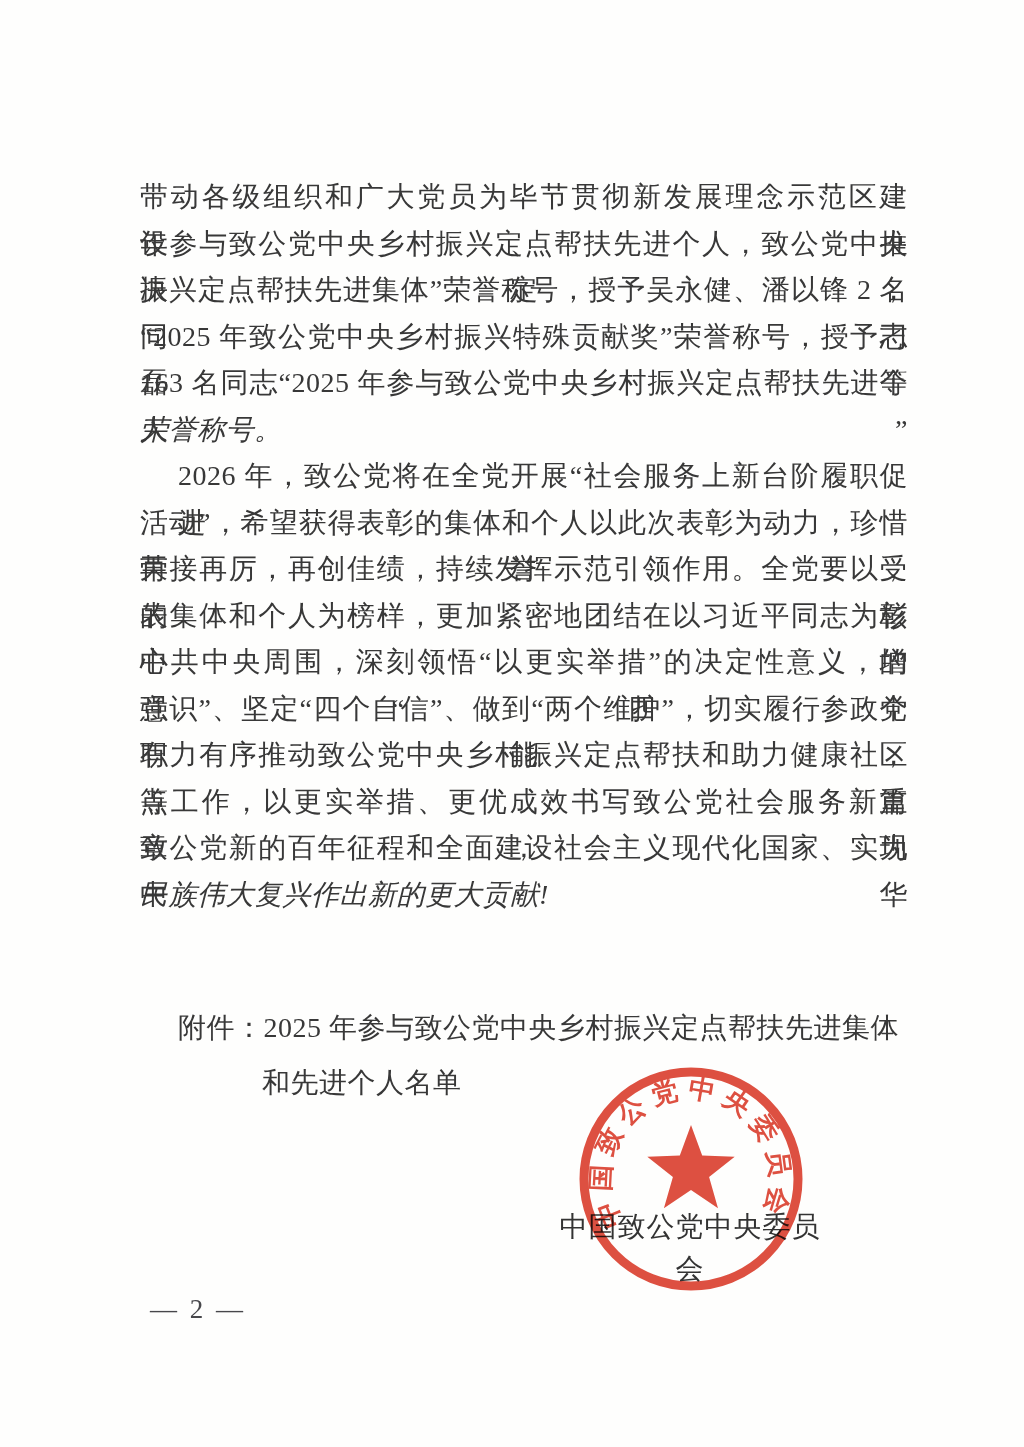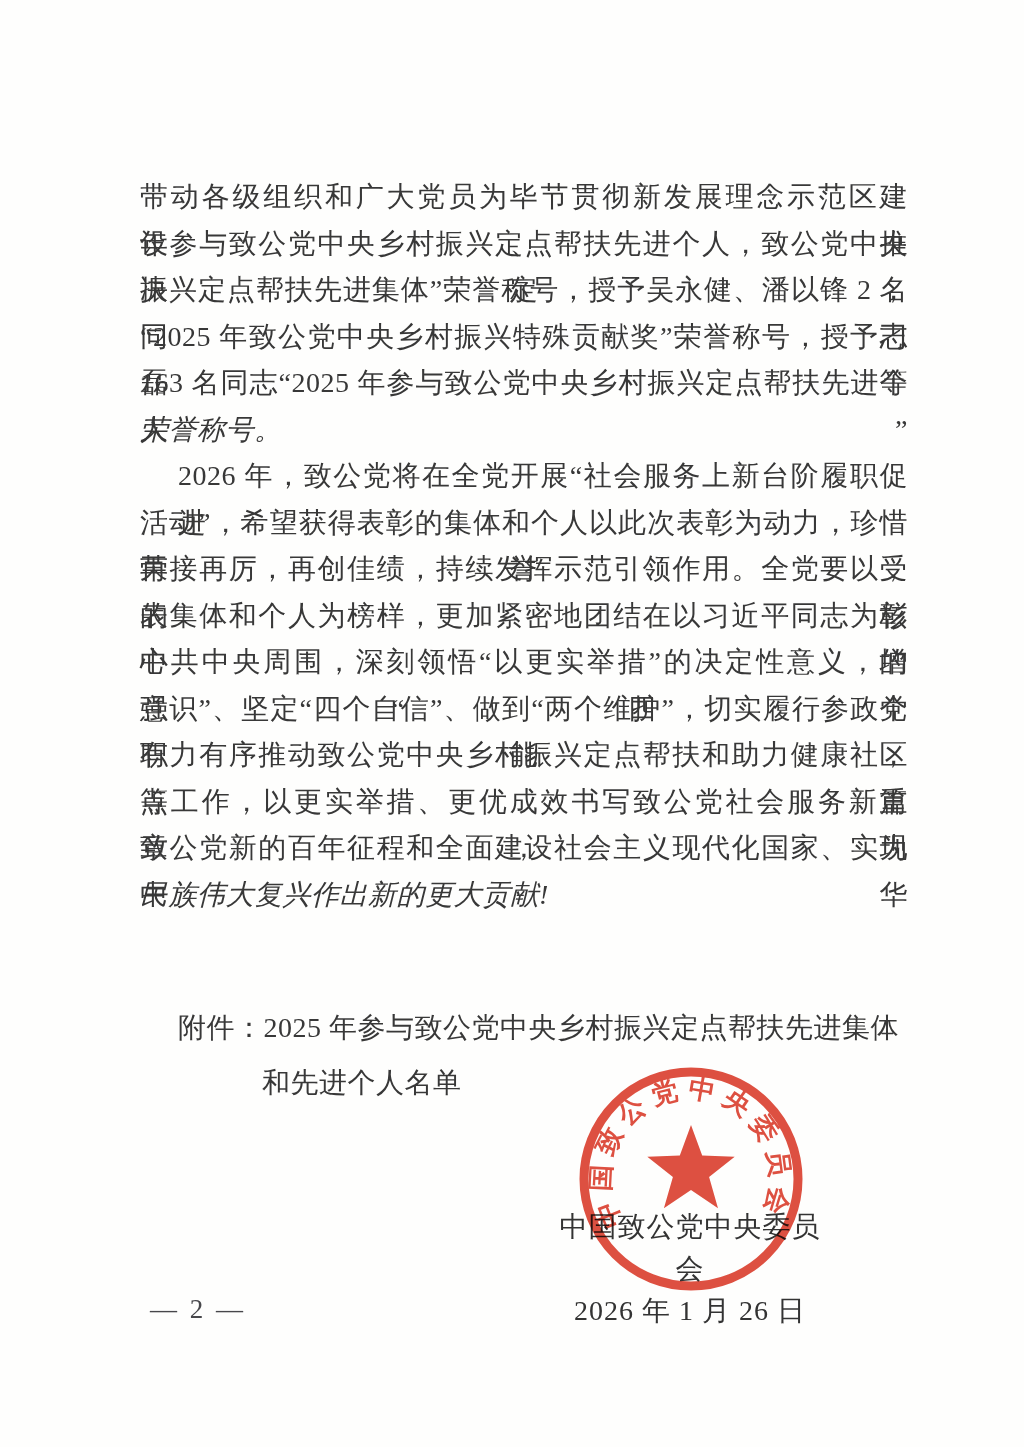--- a/index.html
+++ b/index.html
@@ -124,21 +124,20 @@
     <p class="line end">民族伟大复兴作出新的更大贡献!</p>
   </main>
 
   <section class="attachment">
     <p class="att-line1">附件：2025 年参与致公党中央乡村振兴定点帮扶先进集体</p>
     <p class="att-line2">和先进个人名单</p>
   </section>
 
   <div class="signature">
     <p>中国致公党中央委员会</p>
-    <p>2026 年 1 月 26 日</p>
   </div>
 
   <svg class="seal" viewBox="0 0 234 234" aria-hidden="true">
     <defs>
       <path id="sealArc" d="M 50.5 162.6 A 80.5 80.5 0 1 1 182.5 162.6" fill="none"></path>
     </defs>
     <circle cx="117" cy="117" r="107" fill="none" stroke-width="9" stroke="#dc4130"></circle>
     <path d="M117,63 L128.2,93.6 L160.7,94.8 L135.1,114.9 L144,146.2 L117,128 L89.9,146.2 L98.9,114.9 L73.3,94.8 L105.8,93.6 Z" fill="#dc4130"></path>
     <text font-size="26.5" letter-spacing="7.5" fill="#dc4130">
       <textPath href="#sealArc" startOffset="2">中国致公党中央委员会</textPath>

